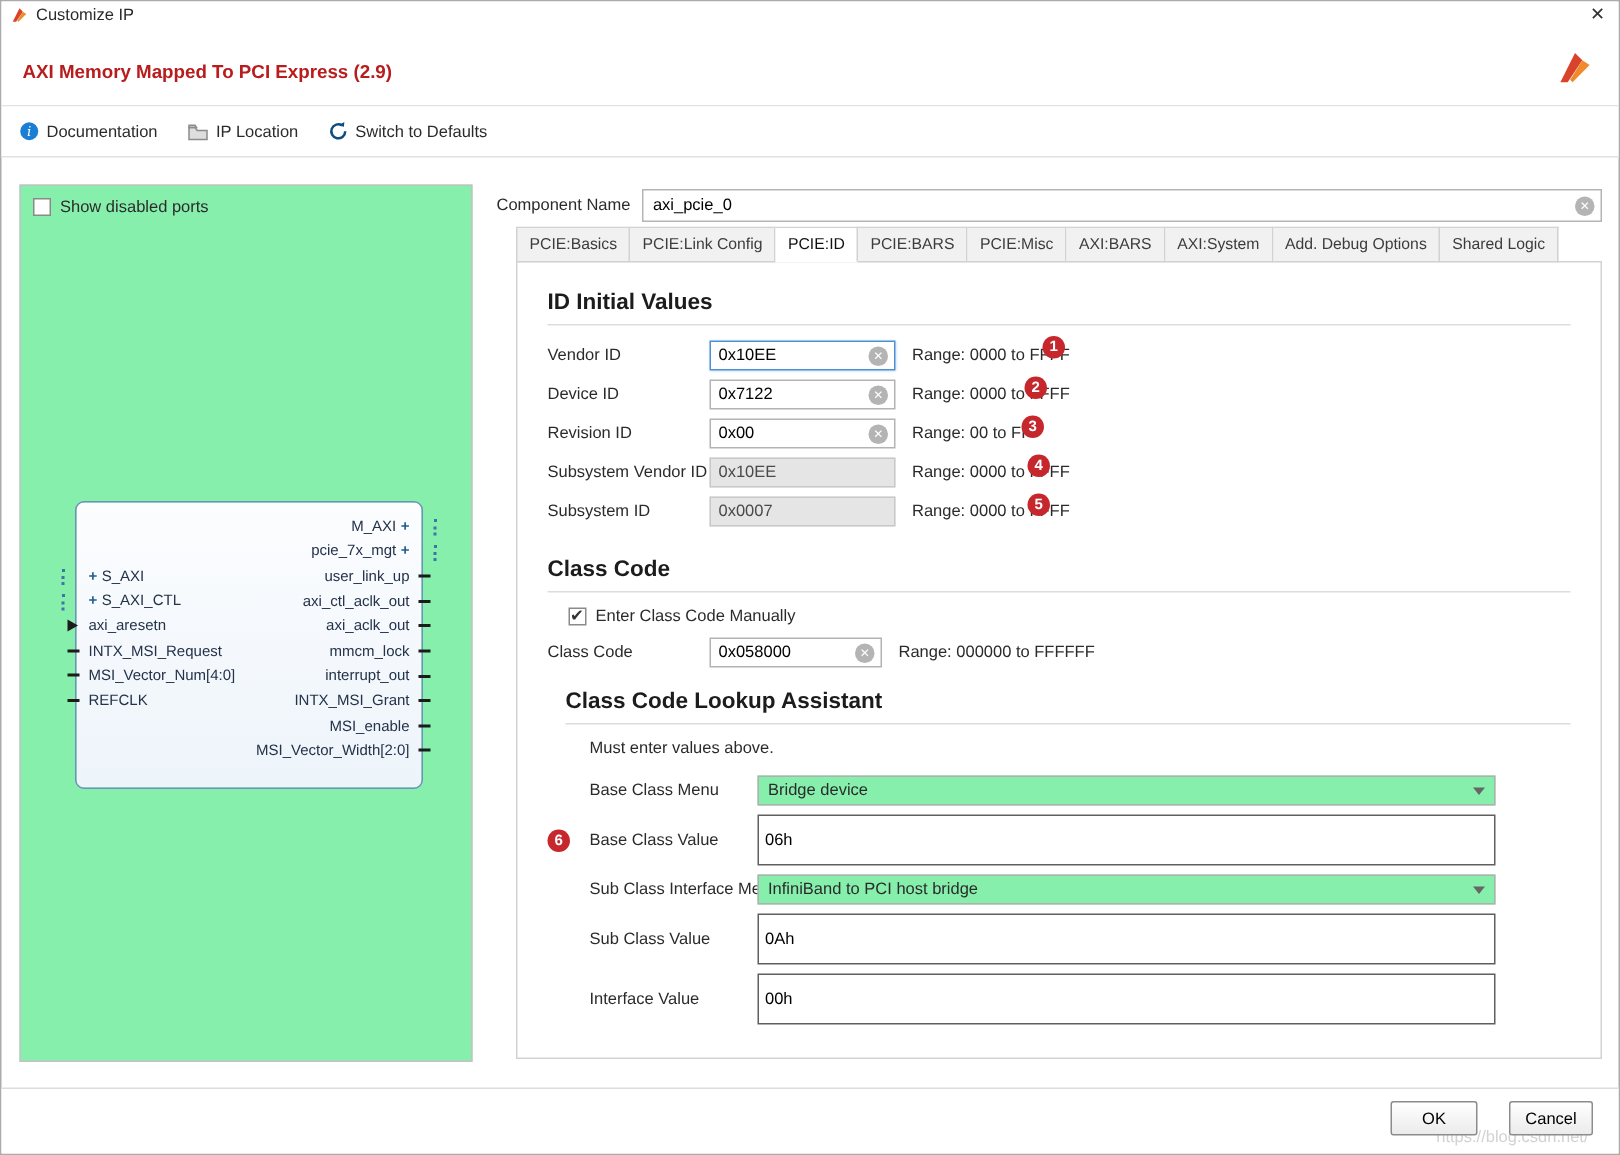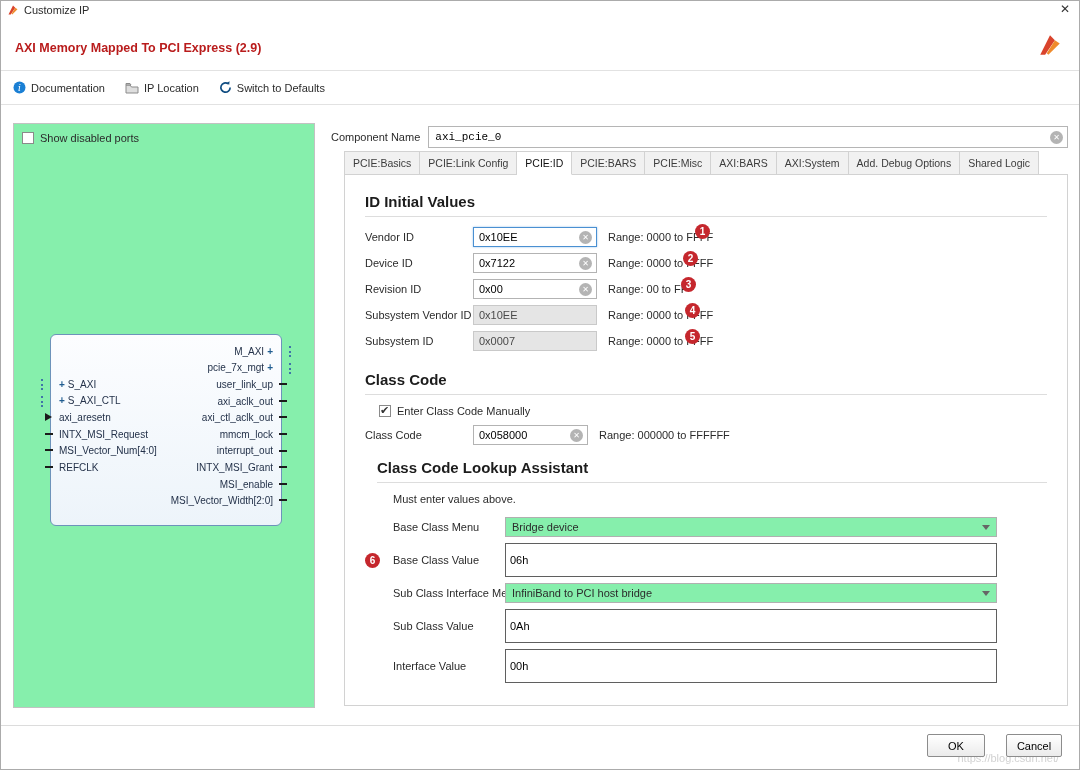--- a/index.html
+++ b/index.html
@@ -40,21 +40,21 @@
   .arrow-l { position:absolute; left:-14px; top:4px; width:0; height:0; border-top:4px solid transparent; border-bottom:4px solid transparent; border-left:7px solid #1b1b1b; }
   .decor-l { position:absolute; left:-18px; top:3px; height:11px; border-left:2px dotted #3f74a8; }
   .decor-r { position:absolute; right:-18px; top:3px; height:11px; border-left:2px dotted #3f74a8; }
   .pplus { color:#1f5c8f; font-weight:bold; margin-right:3px; }
   .port.r .pplus { margin:0 0 0 3px; }
 
   
   .comp-row { position:absolute; left:330px; top:124px; right:11px; height:24px; display:flex; align-items:center; }
   .comp-label { margin-right:8px; white-space:nowrap; }
   .comp-wrap { flex:1; position:relative; height:22px; }
-  .comp-wrap input { width:100%; height:22px; border:1px solid #b5b5b5; padding:0 24px 0 6px; font-size:11px; font-family:Liberation Mono, monospace; background:#fff; }
+  .comp-wrap input { width:100%; height:22px; border:1px solid #b5b5b5; padding:0 24px 0 6px; font-size:11px; font-family:Liberation Sans, sans-serif; background:#fff; }
   .clear-ic { position:absolute; right:5px; top:50%; margin-top:-6.5px; width:13px; height:13px; border-radius:50%; background:#b4b4b4; color:#fff; font-size:8px; line-height:13px; text-align:center; }
   .clear-ic::after { content:"✕"; }
 
   
   .tabs { position:absolute; left:343px; top:150px; right:11px; height:24px; display:flex; font-size:10.5px; white-space:nowrap; overflow:hidden; z-index:2; }
   .tab { background:#f1f1f1; border:1px solid #d2d2d2; border-left:none; padding:0 8px; line-height:22px; color:#3c3c3c; cursor:default; }
   .tab:first-child { border-left:1px solid #d2d2d2; }
   .tab.active { background:#fff; border-bottom:1px solid #fff; color:#101010; }
 
   
@@ -189,25 +189,25 @@
         <div class="port r">
             <span>pcie_7x_mgt</span>
             <span class="pplus">+</span>
             <span class="decor-r"></span>
           </div>
         <div class="port r">
             <span>user_link_up</span>
             <span class="tick-r"></span>
           </div>
         <div class="port r">
+            <span>axi_ctl_aclk_out</span>
+            <span class="tick-r"></span>
+          </div>
+        <div class="port r">
             <span>axi_aclk_out</span>
-            <span class="tick-r"></span>
-          </div>
-        <div class="port r">
-            <span>axi_ctl_aclk_out</span>
             <span class="tick-r"></span>
           </div>
         <div class="port r">
             <span>mmcm_lock</span>
             <span class="tick-r"></span>
           </div>
         <div class="port r">
             <span>interrupt_out</span>
             <span class="tick-r"></span>
           </div>

